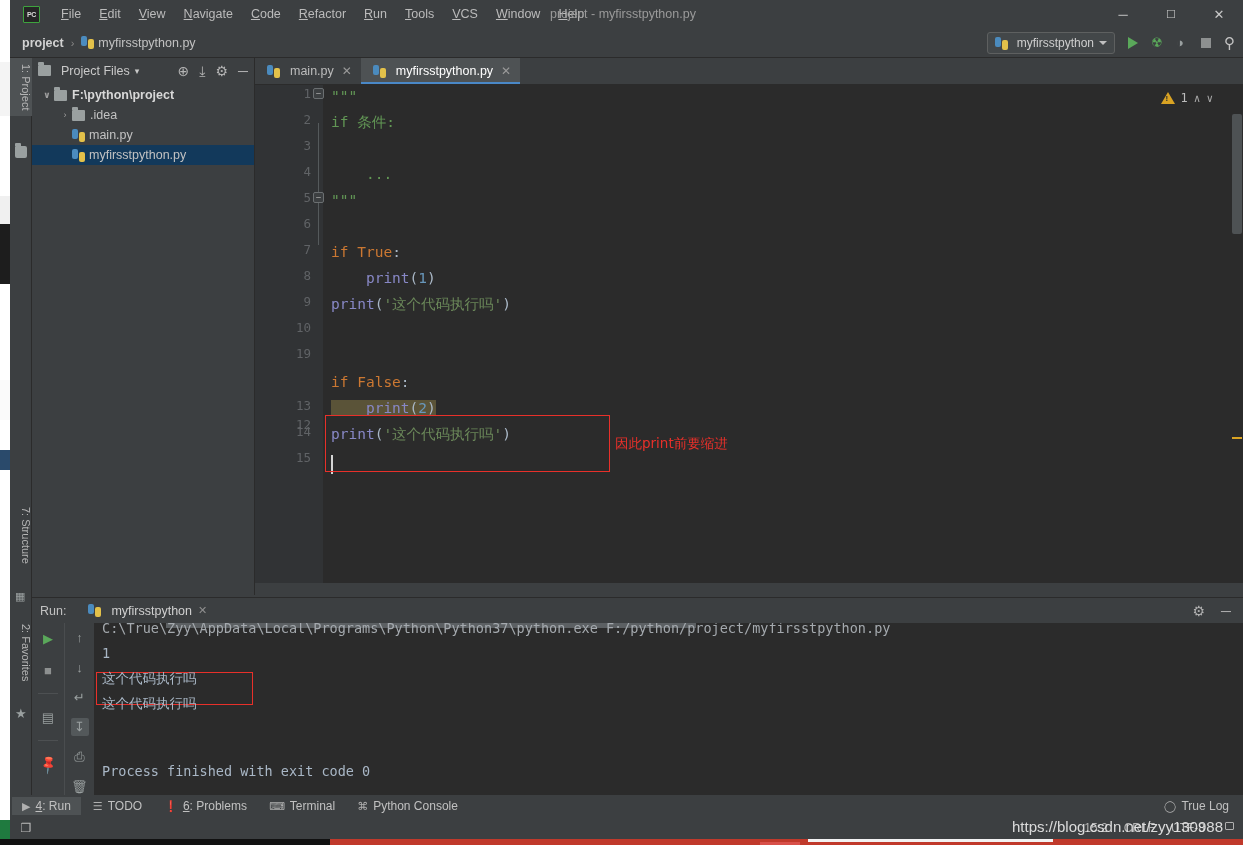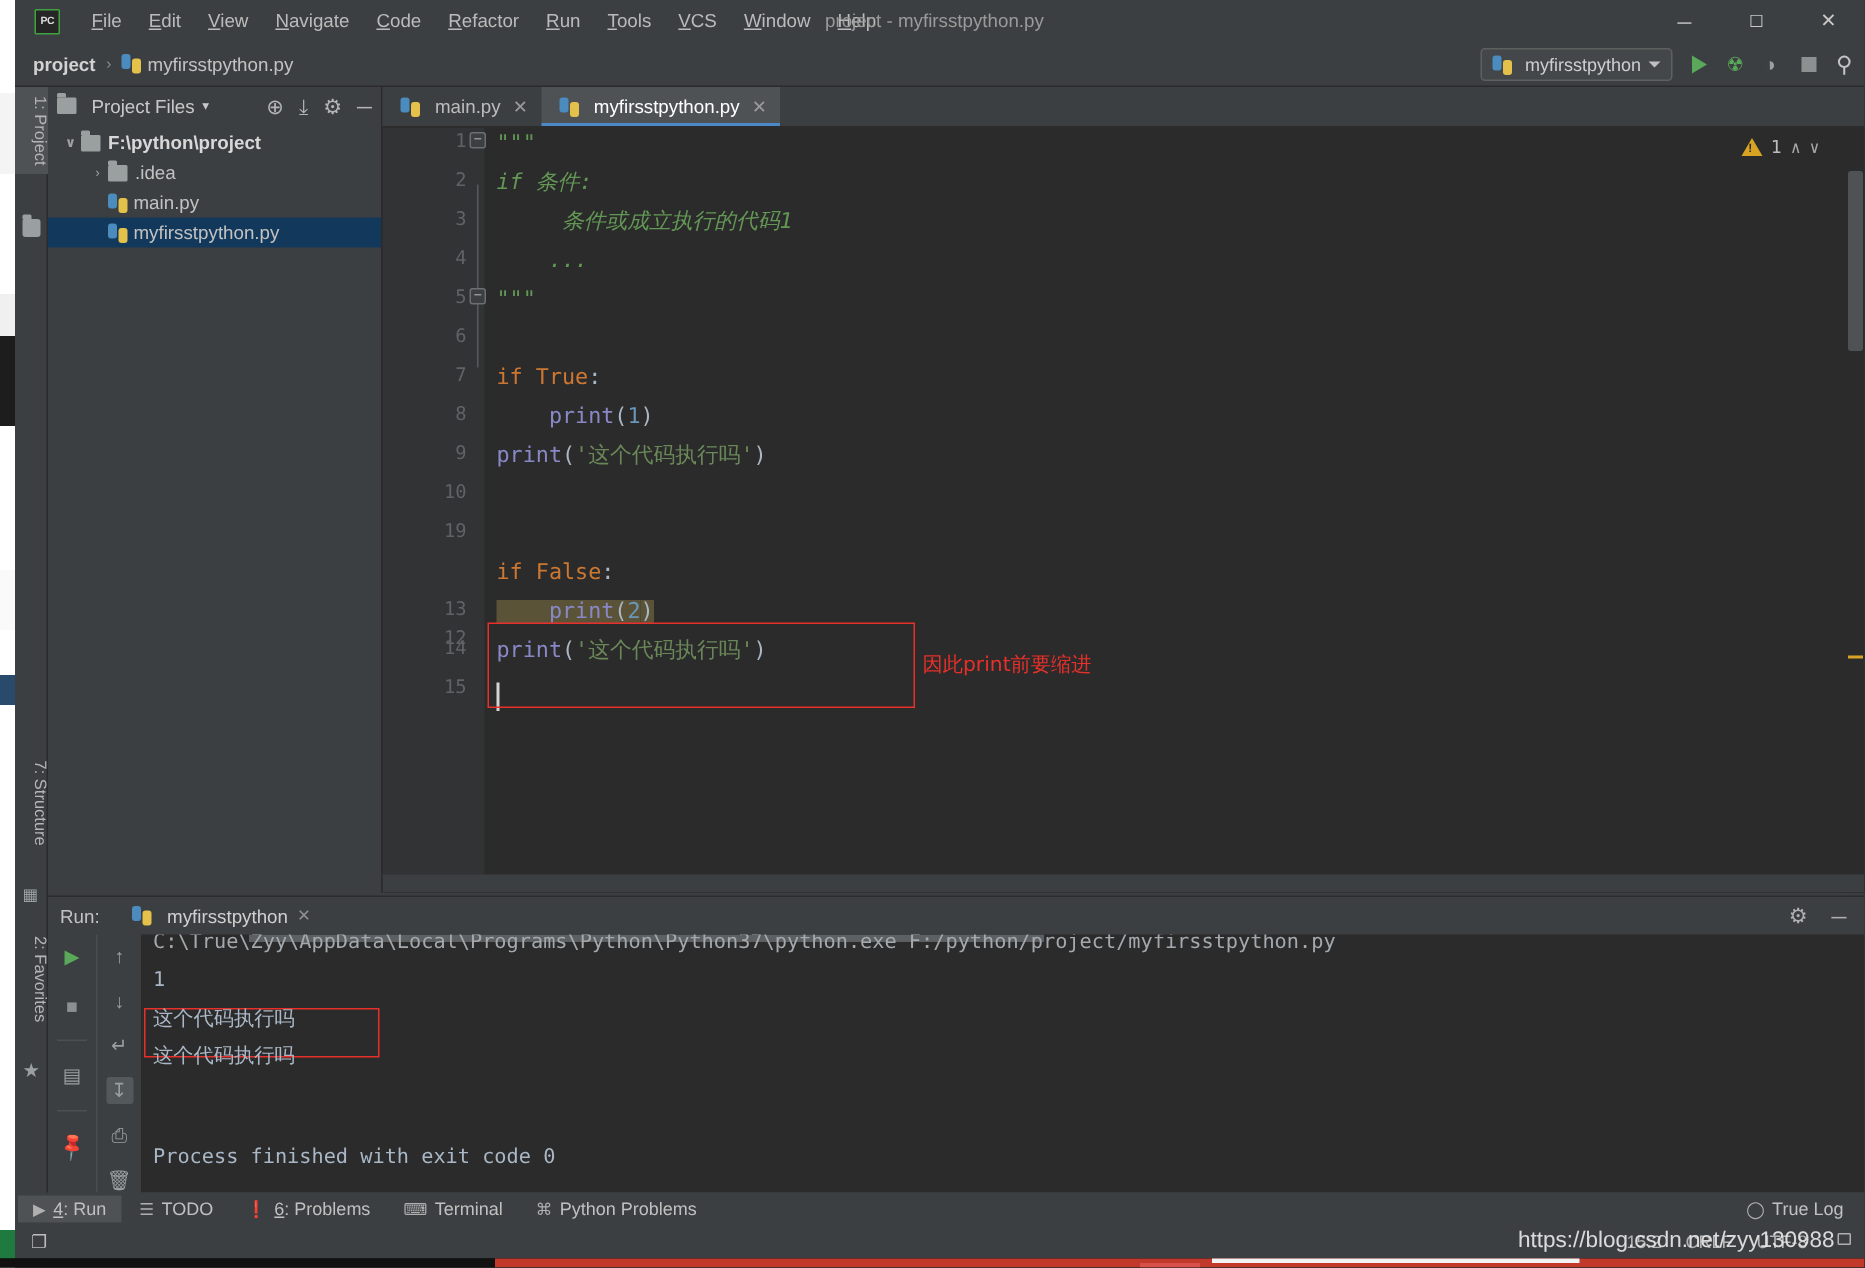--- a/index.html
+++ b/index.html
@@ -121,21 +121,21 @@
   .gutter { position: absolute; left: 0; top: 0; width: 68px; height: 100%;
             background: #313335; }
   .gutter .ln { position: absolute; right: 12px; font-size: 12.5px; color: #606366; }
   .fold { position: absolute; left: 58px; width: 11px; height: 11px;
           border: 1px solid #6b6f71; border-radius: 2px; background: #3c3f41;
           color: #a9a9a9; font-size: 9px; line-height: 9px; text-align: center; }
   .foldline { position: absolute; left: 63px; width: 1px; background: #555a5c; }
   .codetext { position: absolute; left: 68px; top: 0; right: 0; height: 100%; }
   .cline { position: absolute; left: 8px; font-size: 14.5px; line-height: 26px;
            white-space: pre; color: #a9b7c6; }
-  .c-doc { color: #629755; font-style: italic; }
+  .c-doc { color: #629755; }
   .c-docq { color: #629755; }
   .c-kw { color: #cc7832; }
   .c-fn { color: #8888c6; }
   .c-num { color: #6897bb; }
   .c-str { color: #6a8759; }
   .c-paren { color: #a9b7c6; }
   .hl-sel { background: #5a5338; }
   .caret-bar { position: absolute; width: 2px; height: 19px; background: #d4d4d4; }
 
   .annot-box { position: absolute; border: 1.5px solid #e8302a; pointer-events: none; }
@@ -361,21 +361,20 @@
           <div class="ln" style="top: 339px;">14</div>
           <div class="ln" style="top: 365px;">15</div>
         </div>
       <div class="foldline" style="top:38px; height:122px;"></div>
       <div class="fold" style="top:3px;">−</div>
       <div class="fold" style="top:107px;">−</div>
 
       <div class="codetext" id="codetext">
           <div class="cline" style="top: -2px;"><span class="c-docq">"""</span></div>
           <div class="cline" style="top: 24px;"><span class="c-doc">if 条件:</span></div>
-          <div class="cline" style="top: 50px;"><span class="c-doc">     条件或成立执行的代码1</span></div>
           <div class="cline" style="top: 76px;"><span class="c-doc">    ...</span></div>
           <div class="cline" style="top: 102px;"><span class="c-docq">"""</span></div>
           <div class="cline" style="top: 128px;"></div>
           <div class="cline" style="top: 154px;"><span class="c-kw">if </span><span class="c-kw">True</span><span class="">:</span></div>
           <div class="cline" style="top: 180px;"><span class="">    </span><span class="c-fn">print</span><span class="c-paren">(</span><span class="c-num">1</span><span class="c-paren">)</span></div>
           <div class="cline" style="top: 206px;"><span class="c-fn">print</span><span class="c-paren">(</span><span class="c-str">'这个代码执行吗'</span><span class="c-paren">)</span></div>
           <div class="cline" style="top: 232px;"></div>
           <div class="cline" style="top: 258px;"></div>
           <div class="cline" style="top: 284px;"><span class="c-kw">if </span><span class="c-kw">False</span><span class="">:</span></div>
           <div class="cline" style="top: 310px;"><span class=" hl-sel">    </span><span class="c-fn hl-sel">print</span><span class="c-paren hl-sel">(</span><span class="c-num hl-sel">2</span><span class="c-paren hl-sel">)</span></div>
@@ -458,21 +457,21 @@
       <div class="botitem">
         <span style="font-size: 11px; color: rgb(176, 176, 176);">❗</span>
         <span><u>6</u>: Problems</span>
       </div>
       <div class="botitem">
         <span style="font-size: 11px; color: rgb(176, 176, 176);">⌨</span>
         <span>Terminal</span>
       </div>
       <div class="botitem">
         <span style="font-size: 11px; color: rgb(176, 176, 176);">⌘</span>
-        <span>Python Problems</span>
+        <span>Python Console</span>
       </div>
       <div class="eventlog">
         <span style="font-size: 11px; color: rgb(176, 176, 176);">◯</span>
         <span>True Log</span>
       </div>
     </div>
 
   <div class="statusbar">
     <div class="st-left">❐</div>
     <div class="st-right">

